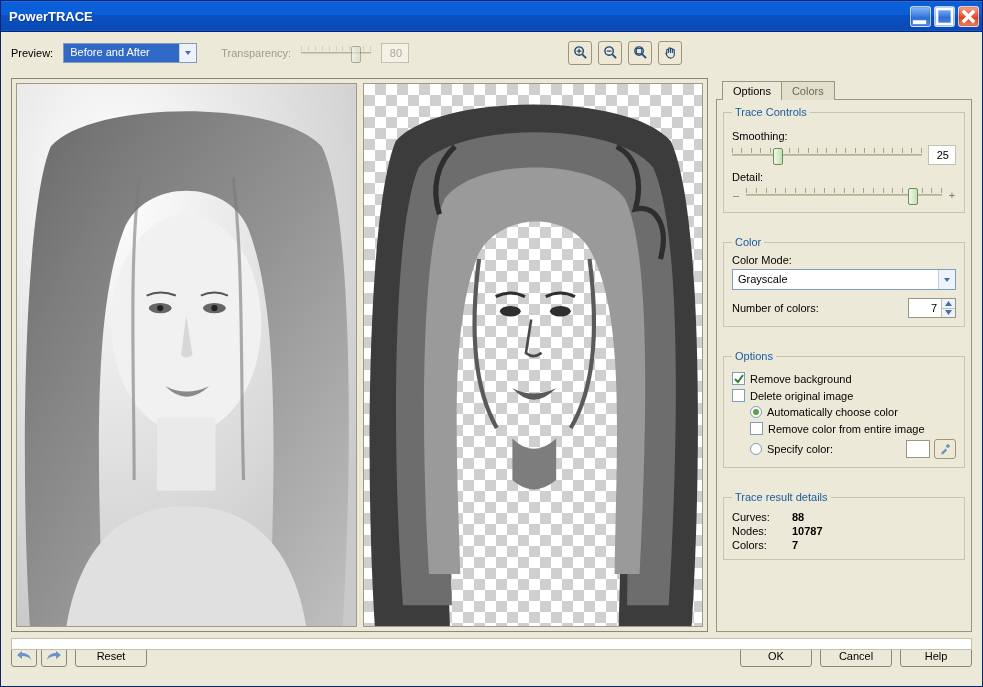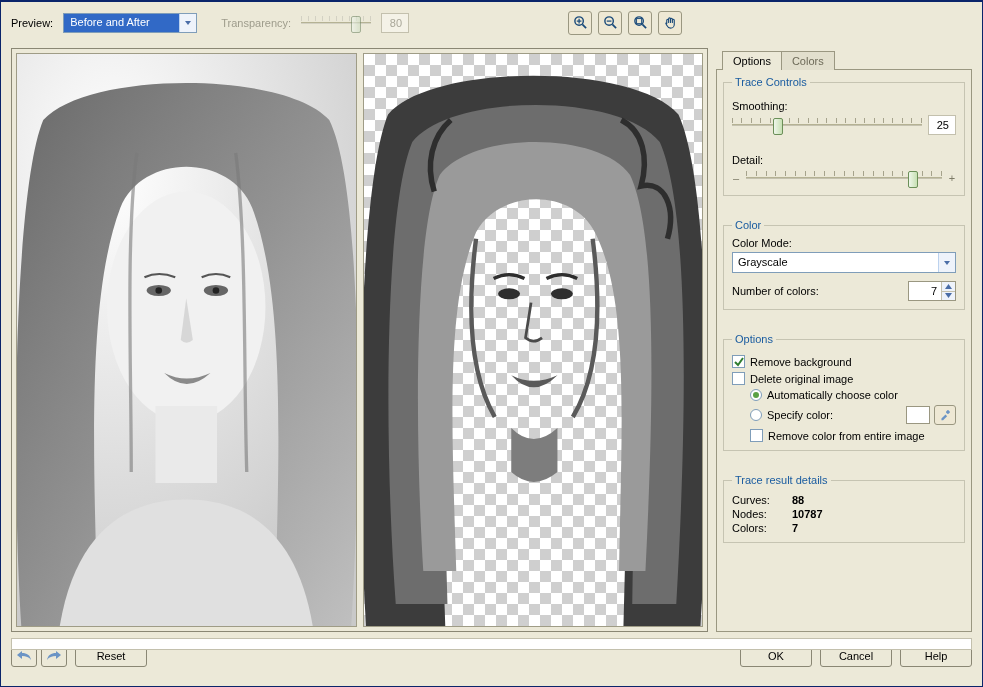--- a/index.html
+++ b/index.html
@@ -193,20 +193,40 @@
   .undo-redo .btn { min-width: 26px; padding: 0; }
 
   .bottom-wrap { position: relative; }
 
 </style>
 </head>
 <body>
 
 <div class="window">
 
+  <div class="titlebar">
+    <span class="title">PowerTRACE</span>
+    <div class="tb-btns">
+      <div class="tb-btn tb-min">
+        <svg viewBox="0 0 10 10">
+            <rect x="1" y="7" width="7" height="2" fill="#fff"></rect>
+          </svg>
+      </div>
+      <div class="tb-btn tb-max">
+        <svg viewBox="0 0 10 10">
+            <rect x="1" y="1" width="8" height="8" fill="none" stroke="#fff" stroke-width="1.5"></rect>
+          </svg>
+      </div>
+      <div class="tb-btn tb-close">
+        <svg viewBox="0 0 10 10">
+            <path d="M2 2 L8 8 M8 2 L2 8" stroke="#fff" stroke-width="1.8"></path>
+          </svg>
+      </div>
+    </div>
+  </div>
 
   <div class="body">
 
     <div class="top">
       <span class="lbl">Preview:</span>
       <div class="combo">
         <div class="combo-text">Before and After</div>
         <div class="combo-arrow">
           <svg viewBox="0 0 8 8">
               <path d="M1 2 L4 6 L7 2 Z" fill="#4a6da7"></path>
@@ -389,21 +409,21 @@
                       <i></i>
                       <i></i>
                     </div>
                   <div class="rail"></div>
                   <div class="thumb" style="left:24%"></div>
                 </div>
                 <div class="num-box" style="color:#000">25</div>
               </div>
             </div>
 
-            <div class="row col" style="margin-top:19px">
+            <div class="row col" style="margin-top:6px">
               <div>Detail:</div>
               <div class="row minus-plus" style="margin-top:3px">
                 <span class="minmax">–</span>
                 <div class="slider" style="flex:1">
                   <div class="ticks">
                       <i></i>
                       <i></i>
                       <i></i>
                       <i></i>
                       <i></i>
@@ -489,43 +509,43 @@
             </div>
 
             <div class="row" style="padding-left:18px">
               <label class="rb">
                 <span class="dot on"></span>
                 <span>Automatically choose color</span>
               </label>
             </div>
 
             <div class="row" style="padding-left:18px">
+              <label class="cb">
+                <span class="box"></span>
+                <span>Remove color from entire image</span>
+              </label>
+            </div>
+
+            <div class="row" style="padding-left:18px">
               <label class="rb">
                 <span class="dot"></span>
                 <span>Specify color:</span>
               </label>
               <div class="row-r" style="display:flex; gap:4px; align-items:center">
                 <div class="swatch"></div>
                 <div class="eyedrop">
                   <span>
                     <svg width="13" height="13" viewBox="0 0 16 16">
                         <path d="M3 13 L8 8 L10 10 L5 15 L3 15 Z" fill="#6b94c5"></path>
                         <rect x="9" y="3" width="4" height="4" rx="1" transform="rotate(45 11 5)" fill="#6b94c5"></rect>
                       </svg>
                   </span>
                 </div>
               </div>
             </div>
-
-            <div class="row" style="padding-left:18px">
-              <label class="cb">
-                <span class="box"></span>
-                <span>Remove color from entire image</span>
-              </label>
-            </div>
           </fieldset>
 
           <fieldset class="group details">
             <legend>Trace result details</legend>
             <div class="row">
               <span class="k">Curves:</span>
               <span class="v">88</span>
             </div>
             <div class="row">
               <span class="k">Nodes:</span>

